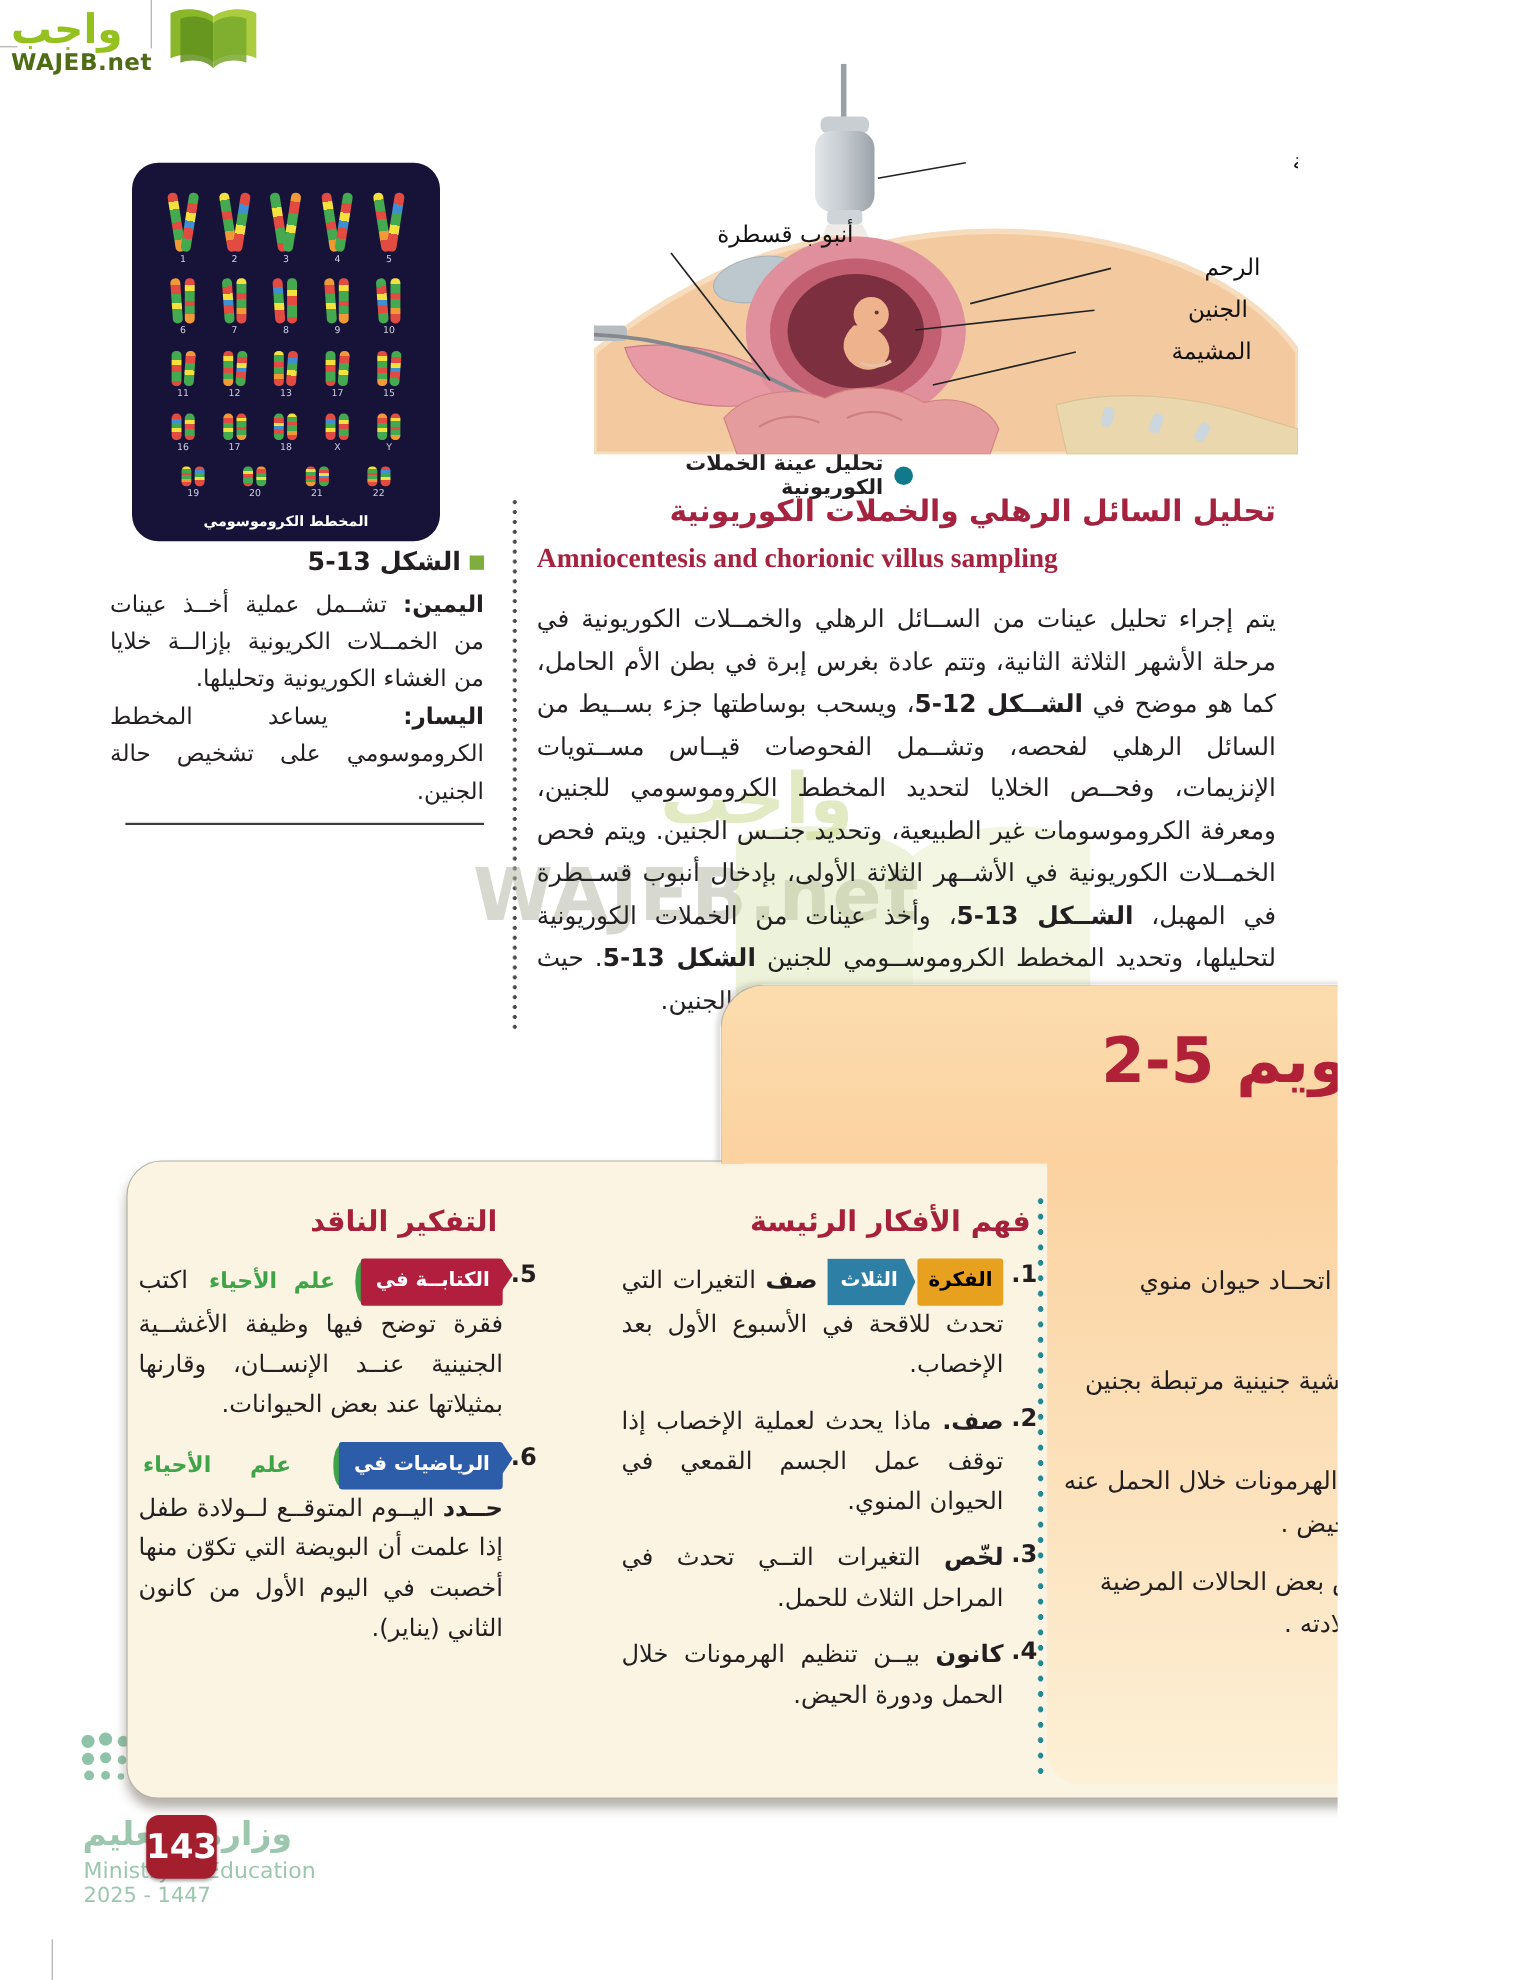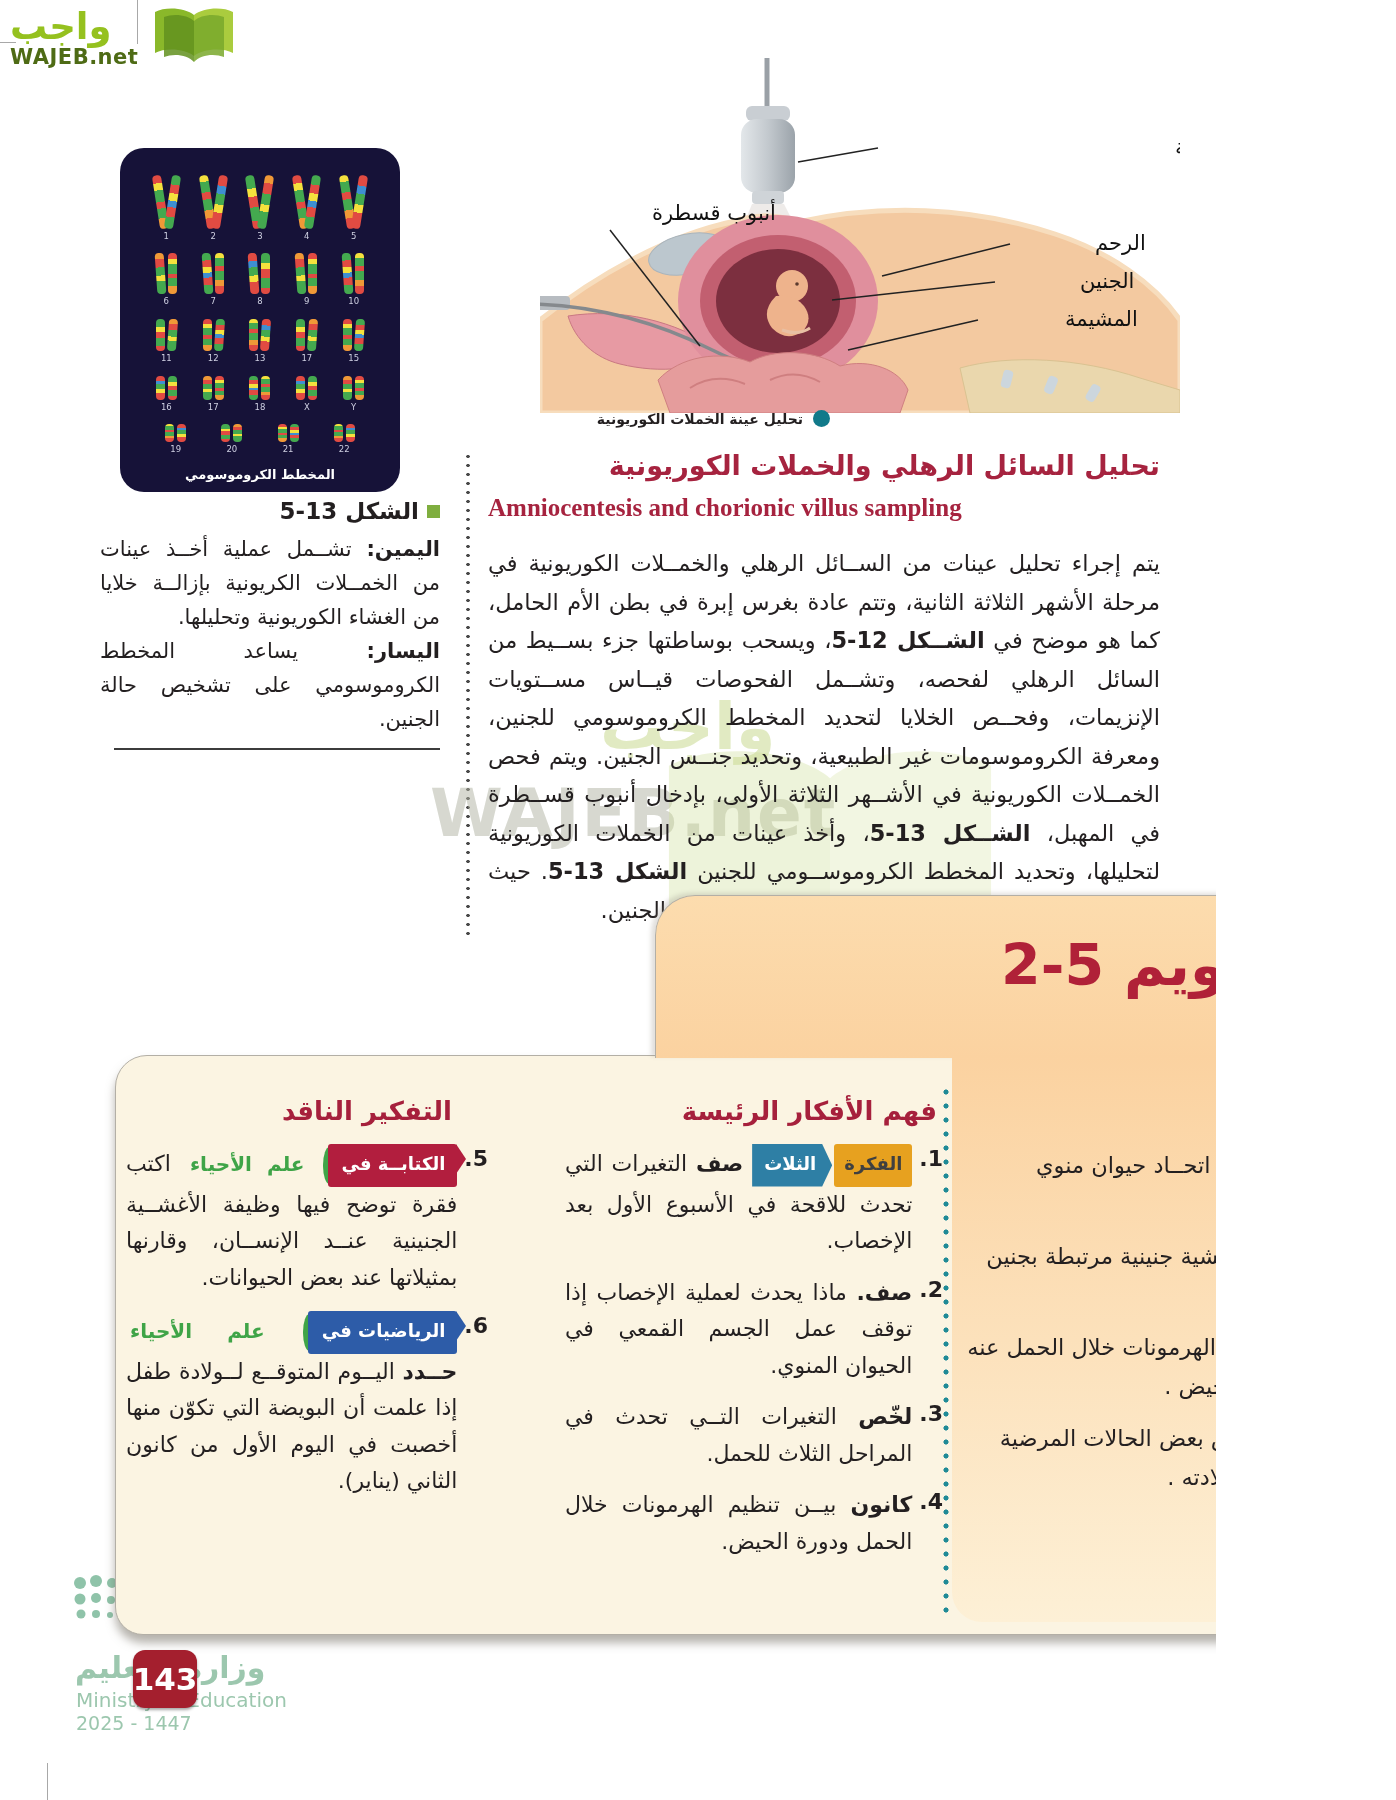--- a/index.html
+++ b/index.html
@@ -46,21 +46,21 @@
 
   
   .vdots-dark{width:4px;background-image:radial-gradient(circle,#4a4a4a 1.6px,transparent 1.9px);
               background-size:4px 9px;background-repeat:repeat-y;}
   .vdots-teal{width:6px;background-image:radial-gradient(circle,#1f8a96 2.4px,transparent 2.7px);
               background-size:6px 14px;background-repeat:repeat-y;}
 
   
   #illcap{left:560px;top:410px;width:270px;direction:rtl;display:flex;align-items:center;gap:10px;}
   #illcap .dot{width:17px;height:17px;border-radius:50%;background:#117a8a;flex-shrink:0;}
-  #illcap .txt{font-size:14px;font-weight:bold;}
+  #illcap .txt{font-size:19px;font-weight:bold;}
 
   
   #headAr{left:488px;top:450px;width:672px;direction:rtl;text-align:right;
           font-weight:bold;font-size:27px;color:#a6233f;}
   #headEn{left:488px;top:494px;width:672px;direction:ltr;text-align:left;
           font-family:"Liberation Serif",serif;font-weight:bold;font-size:25px;color:#a6233f;}
   #para{left:488px;top:544px;width:672px;direction:rtl;text-align:justify;
         font-size:22.5px;line-height:38.5px;z-index:2;}
   #para .figref{font-weight:bold;}
 
@@ -97,21 +97,21 @@
   #col-main .hdr{padding-right:6px;}
   #col-crit{left:126px;top:1096px;width:362px;}
   #col-crit .hdr{padding-right:36px;}
   .q-list{margin-top:18px;}
   .q-item{display:flex;gap:7px;margin-bottom:15px;}
   .q-item .num{font-weight:bold;font-size:22px;flex-shrink:0;padding-top:2px;}
   .q-item .content{font-size:22px;line-height:36.5px;text-align:justify;flex:1;}
   .verb{font-weight:bold;}
   .science{color:#3fa447;font-weight:bold;font-size:20px;margin:0 4px;}
 
-  .fikra-a{display:inline-block;background:#e7a11f;color:#404040;font-weight:bold;font-size:18px;
+  .fikra-a{display:inline-block;background:#e7a11f;color:#000000;font-weight:bold;font-size:18px;
            padding:2px 10px 4px;border-radius:3px;vertical-align:middle;margin-left:2px;}
   .fikra-b{display:inline-block;background:#2e7fa5;color:#fff;font-weight:bold;font-size:18px;
            padding:2px 16px 4px 12px;vertical-align:middle;
            clip-path:polygon(0 0,calc(100% - 10px) 0,100% 50%,calc(100% - 10px) 100%,0 100%);}
   .ribbon{display:inline-block;position:relative;color:#fff;font-weight:bold;font-size:18px;
           padding:2px 12px 4px 14px;border-radius:3px 3px 3px 3px;vertical-align:middle;margin-left:4px;}
   .ribbon.red{background:#b21e3e;} .ribbon.blue{background:#2d5ca8;}
   .ribbon::before{content:"";position:absolute;left:-5px;top:3px;bottom:3px;width:13px;
                   background:#3fa447;border-radius:50%;z-index:-1;}
   .ribbon.red::after,.ribbon.blue::after{content:"";position:absolute;right:-9px;top:0;

